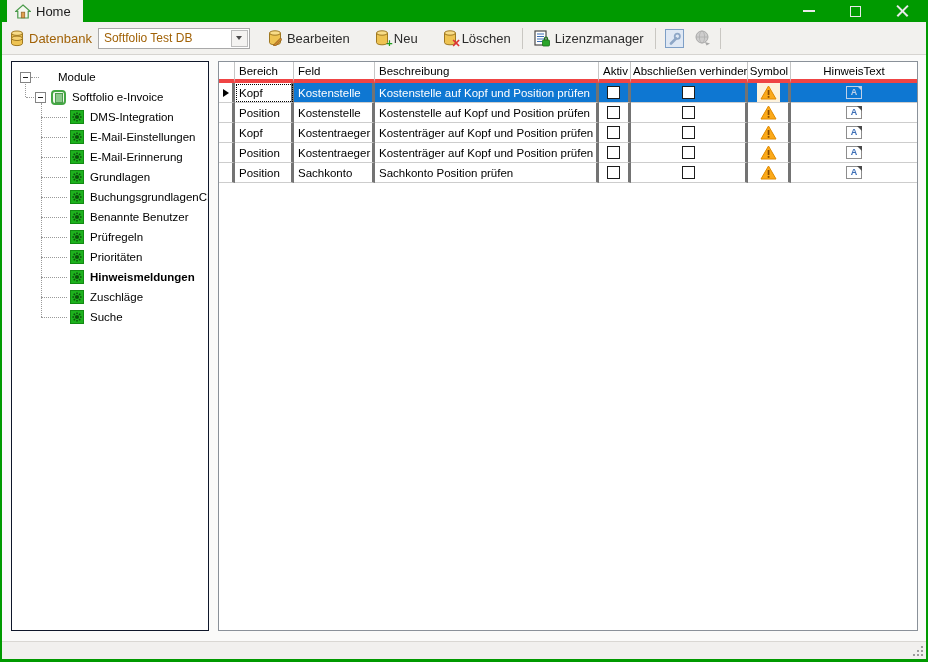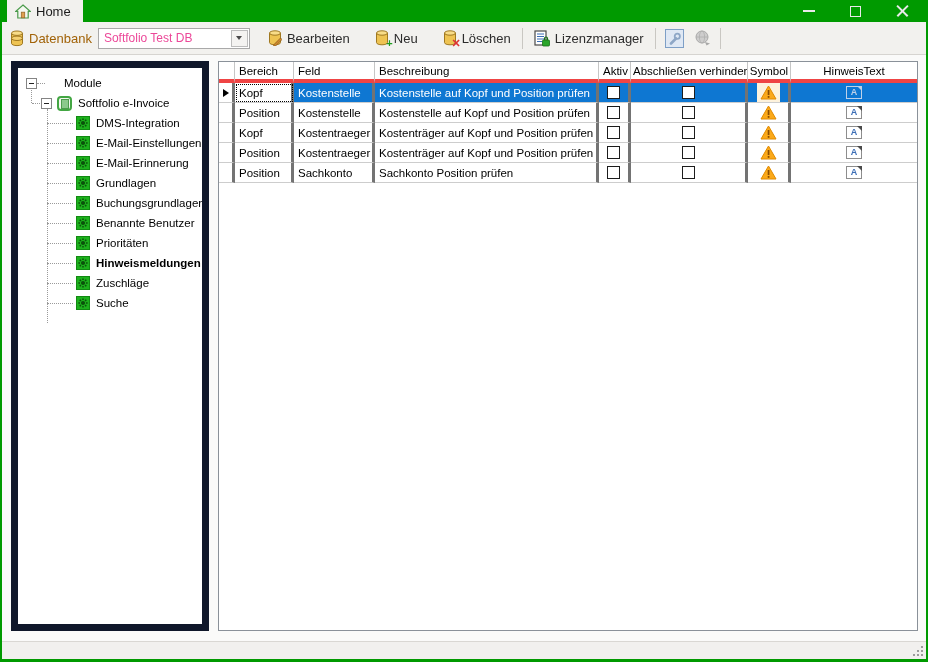--- a/index.html
+++ b/index.html
@@ -17,35 +17,35 @@
   .ic-min{width:12px;height:2px;background:#e9e9e9;}
   .ic-max{width:11px;height:11px;border:1.5px solid #e9e9e9;box-sizing:border-box;}
   .ic-close{position:relative;width:13px;height:13px;}
   .ic-close::before,.ic-close::after{content:"";position:absolute;left:-1px;top:5.5px;width:15px;height:1.6px;background:#e9e9e9;}
   .ic-close::before{transform:rotate(45deg);}
   .ic-close::after{transform:rotate(-45deg);}
   
   .toolbar{height:32px;background:#f2f1ee;border-bottom:1px solid #d6d4d0;display:flex;align-items:center;padding:0 8px;font-size:13px;flex:none;}
   .tool-label{margin:0 6px 0 5px;color:#a16207;}
   .combo{width:152px;height:21px;background:#fff;border:1px solid #a9a9a9;display:flex;align-items:center;box-sizing:border-box;}
-  .combo-value{flex:1;padding:0 5px;font-size:12px;color:#ec4899;white-space:nowrap;overflow:hidden;}
+  .combo-value{flex:1;padding:0 5px;font-size:12px;color:#a16207;white-space:nowrap;overflow:hidden;}
   .combo-btn{width:17px;height:17px;margin-right:1px;border:1px solid #bcbcbc;background:#f4f3f1;display:flex;align-items:center;justify-content:center;box-sizing:border-box;}
   .dd-arrow{width:0;height:0;border-left:3.5px solid transparent;border-right:3.5px solid transparent;border-top:4px solid #4a4a4a;}
   .tbtn{display:flex;align-items:center;gap:5px;padding:4px 7px;color:#2c2c2c;white-space:nowrap;}
   .tbtn.icon-only{padding:4px 5px;}
   .sep{width:1px;height:21px;background:#c9c7c2;margin:0 4px;flex:none;}
   .spacer14{width:11px;flex:none;}
   .dbicon{position:relative;display:inline-flex;}
   .overlay-glyph{position:absolute;right:-4px;bottom:-3px;font-size:11px;font-weight:bold;line-height:1;}
   .plus{color:#1f9e1f;}
   .cross{color:#d33;}
   .toolbox-btn{width:19px;height:19px;background:#dfe8f4;border:1px solid #7e9fc6;display:flex;align-items:center;justify-content:center;box-sizing:border-box;}
   
   .content{flex:1;display:flex;padding:6px 8px 10px 9px;background:#fafaf9;overflow:hidden;}
-  .tree-panel{width:198px;flex:none;border:7px solid #0f172a;background:#fff;margin-right:9px;position:relative;padding-top:5px;box-sizing:border-box;overflow:hidden;}
+  .tree-panel{width:198px;flex:none;border:1px solid #0f172a;background:#fff;margin-right:9px;position:relative;padding-top:5px;box-sizing:border-box;overflow:hidden;}
   .grid-panel{flex:1;border:1px solid #8a9199;background:#fff;overflow:hidden;display:flex;flex-direction:column;}
   
   .titem{height:20px;display:flex;align-items:center;font-size:11.5px;color:#000;position:relative;white-space:nowrap;}
   .titem.lvl0{padding-left:8px;}
   .titem.lvl1{padding-left:23px;}
   .titem.lvl2{padding-left:58px;}
   .titem.selected .tlabel{font-weight:bold;}
   .ebox{width:9px;height:9px;background:#fff;border:1px solid #848484;position:relative;flex:none;box-sizing:content-box;}
   .ebox::after{content:"";position:absolute;left:2px;right:2px;top:4px;height:1px;background:#222;}
   .lvl0 .tlabel{margin-left:27px;}
@@ -337,20 +337,38 @@
                   <line x1="5" y1="8" x2="5" y2="9.6"></line>
           <line x1="0.4" y1="5" x2="2" y2="5"></line>
                   <line x1="8" y1="5" x2="9.6" y2="5"></line>
           <line x1="1.7" y1="1.7" x2="2.9" y2="2.9"></line>
                   <line x1="7.1" y1="7.1" x2="8.3" y2="8.3"></line>
           <line x1="1.7" y1="8.3" x2="2.9" y2="7.1"></line>
                   <line x1="7.1" y1="2.9" x2="8.3" y2="1.7"></line>
         </g>
       </svg>
     </span>
+    <span class="tlabel">Prüfregeln</span>
+  </div>
+          <div class="titem lvl2">
+    <span class="mod-icon">
+      <svg width="10" height="10" viewBox="0 0 10 10">
+        <circle cx="5" cy="5" r="2.1" fill="#0b520b"></circle>
+        <g stroke="#0b520b" stroke-width="1.5">
+          <line x1="5" y1="0.4" x2="5" y2="2"></line>
+                  <line x1="5" y1="8" x2="5" y2="9.6"></line>
+          <line x1="0.4" y1="5" x2="2" y2="5"></line>
+                  <line x1="8" y1="5" x2="9.6" y2="5"></line>
+          <line x1="1.7" y1="1.7" x2="2.9" y2="2.9"></line>
+                  <line x1="7.1" y1="7.1" x2="8.3" y2="8.3"></line>
+          <line x1="1.7" y1="8.3" x2="2.9" y2="7.1"></line>
+                  <line x1="7.1" y1="2.9" x2="8.3" y2="1.7"></line>
+        </g>
+      </svg>
+    </span>
     <span class="tlabel">Prioritäten</span>
   </div>
           <div class="titem lvl2 selected">
     <span class="mod-icon">
       <svg width="10" height="10" viewBox="0 0 10 10">
         <circle cx="5" cy="5" r="2.1" fill="#0b520b"></circle>
         <g stroke="#0b520b" stroke-width="1.5">
           <line x1="5" y1="0.4" x2="5" y2="2"></line>
                   <line x1="5" y1="8" x2="5" y2="9.6"></line>
           <line x1="0.4" y1="5" x2="2" y2="5"></line>

